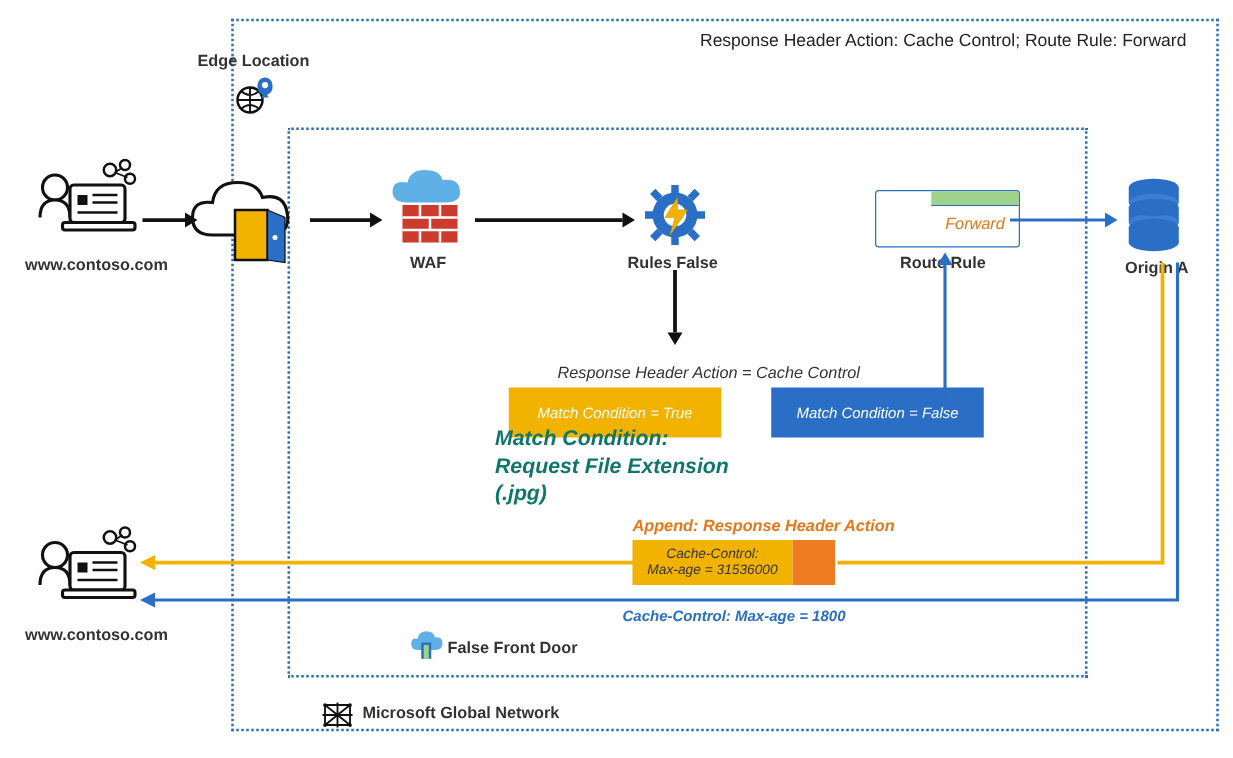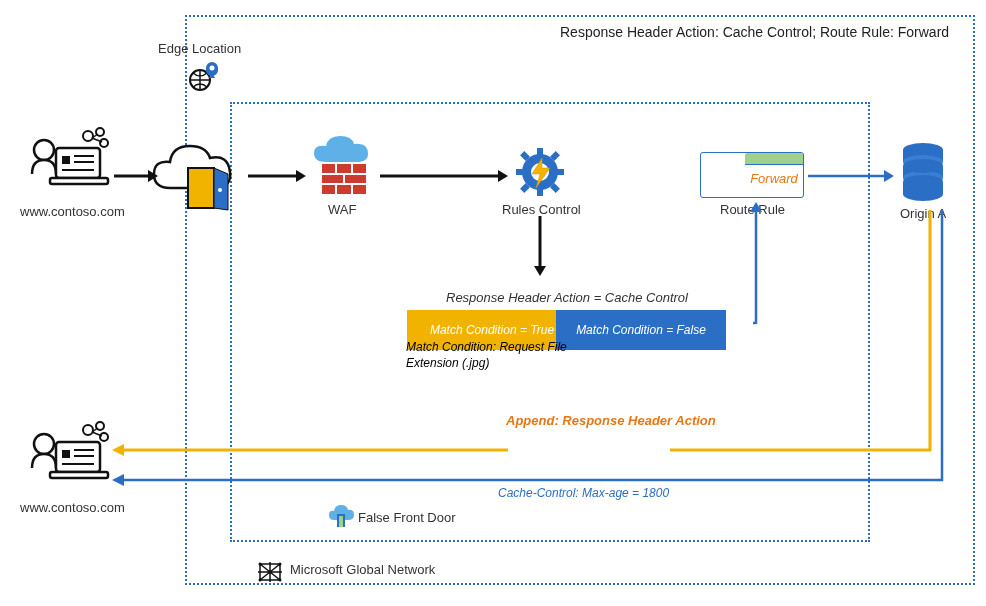--- a/index.html
+++ b/index.html
@@ -1,26 +1,26 @@
 <!DOCTYPE html>
 <html><head>
 <meta charset="utf-8">
 <style>
   * { box-sizing: border-box; margin: 0; padding: 0; }
   body { font-family: 'Segoe UI', Arial, sans-serif; background: #fff; width: 986px; height: 606px; position: relative; }
   .canvas { position: relative; width: 986px; height: 606px; border-radius: 29px; }
-  .label { position: absolute; font-size: 13px; color: #333; }
+  .label { position: absolute; font-size: 13px; color: #333; font-weight: bold; }
   .label-italic { font-style: italic; }
   .title { position: absolute; font-size: 14px; color: #222; }
   .outer-border { position: absolute; border: 2px dotted #2a6ec6; }
   .inner-border { position: absolute; border: 2px dotted #2a6ec6; }
   .condition-box { position: absolute; height: 40px; display: flex; align-items: center; justify-content: center; font-size: 12px; font-style: italic; color: #fff; }
   .cond-true { background: #f2b200; color: #fff; }
   .cond-false { background: #2a6ec6; color: #fff; }
-  .route-box { position: absolute; width: 104px; height: 46px; border: 1.5px solid #2a6ec6; border-radius: 3px; background: #fff; padding-left: 44px; }
+  .route-box { position: absolute; width: 116px; height: 46px; border: 1.5px solid #2a6ec6; border-radius: 3px; background: #fff; padding-left: 44px; }
   .route-top { height: 12px; background: #9ed18a; border-bottom: 1px solid #2a6ec6; border-radius: 2px 2px 0 0; }
   .route-text { text-align: center; font-size: 13px; color: #e67817; font-style: italic; line-height: 28px; }
   .append-bar { position: absolute; height: 36px; display: flex; align-items: stretch; }
   .append-yellow { background: #f2b200; color: #333; font-size: 11px; font-style: italic; display: flex; flex-direction: column; align-items: center; justify-content: center; padding: 0 10px; line-height: 1.2; }
   .append-orange { background: #ef7b22; width: 34px; }
   .arrow { position: absolute; }
   svg { overflow: visible; }
 </style>
 </head>
 <body>
@@ -118,21 +118,21 @@
         <rect x="44" y="29" width="10" height="6"></rect>
         <rect x="11" y="13" width="8" height="6" transform="rotate(45 15 16)"></rect>
         <rect x="41" y="13" width="8" height="6" transform="rotate(-45 45 16)"></rect>
         <rect x="11" y="45" width="8" height="6" transform="rotate(-45 15 48)"></rect>
         <rect x="41" y="45" width="8" height="6" transform="rotate(45 45 48)"></rect>
       </g>
       <circle cx="30" cy="32" r="9" fill="#fff"></circle>
       <path d="M32 18 L22 34 L30 34 L26 48 L40 28 L32 28 Z" fill="#f2b200" stroke="#d69400" stroke-width="0.5"></path>
     </svg>
   </div>
-  <div class="label" style="left:502px; top:202px;">Rules Control</div>
+  <div class="label" style="left:502px; top:202px;">Rules False</div>
 
   <div class="route-box" style="left:700px; top:152px;">
     <div class="route-top"></div>
     <div class="route-text">Forward</div>
   </div>
   <div class="label" style="left:720px; top:202px;">Route Rule</div>
 
   <div style="position:absolute; left:898px; top:140px;">
     <svg width="50" height="64">
       <ellipse cx="25" cy="10" rx="20" ry="7" fill="#2a6ec6"></ellipse>
@@ -171,36 +171,43 @@
   <svg class="arrow" style="left:532px; top:216px;" width="16" height="60">
     <line x1="8" y1="0" x2="8" y2="50" stroke="#111" stroke-width="3"></line>
     <path d="M2 50 L8 60 L14 50 Z" fill="#111"></path>
   </svg>
 
   <div class="label label-italic" style="left:446px; top:290px; font-weight:400;">Response Header Action = Cache Control</div>
 
   <div class="condition-box cond-true" style="left:407px; top:310px; width:170px;">
     <span>Match Condition = True</span>
   </div>
-  <div class="condition-box cond-false" style="left:556px; top:310px; width:170px;align-items:center;">
+  <div class="condition-box cond-false" style="left:617px; top:310px; width:170px;align-items:center;">
     <span>Match Condition = False</span>
   </div>
 
-  <div class="label label-italic" style="left:406px; top:340px; width:190px; color:#000000; font-size:12px; line-height:1.3;">Match Condition: Request File Extension (.jpg)</div>
+  <div class="label label-italic" style="left:396px; top:340px; width:190px; color:#0f766e; font-size:17px; line-height:1.3;">Match Condition: Request File Extension (.jpg)</div>
 
   <svg class="arrow" style="left:746px; top:200px;" width="20" height="124">
     <line x1="10" y1="124" x2="10" y2="10" stroke="#2a6ec6" stroke-width="2.5"></line>
     <path d="M4 12 L10 2 L16 12 Z" fill="#2a6ec6"></path>
   </svg>
   <svg style="position:absolute; left:753px; top:318px;" width="6" height="10">
     <line x1="0" y1="5" x2="3" y2="5" stroke="#2a6ec6" stroke-width="2.5"></line>
   </svg>
 
   <div class="label label-italic" style="left:506px; top:413px; color:#e67817; font-weight:600; font-size:13px;">Append: Response Header Action</div>
 
+  <div class="append-bar" style="left:506px; top:432px;">
+    <div class="append-yellow" style="width:128px;">
+      <span>Cache-Control:</span>
+      <span>Max-age = 31536000</span>
+    </div>
+    <div class="append-orange"></div>
+  </div>
 
   <svg style="position:absolute; left:110px; top:200px;" width="830" height="260">
     <path d="M820 10 L820 250 L560 250 M398 250 L10 250" fill="none" stroke="#f2b200" stroke-width="3"></path>
     <path d="M14 244 L2 250 L14 256 Z" fill="#f2b200"></path>
   </svg>
 
   <svg style="position:absolute; left:110px; top:200px;" width="840" height="290">
     <path d="M832 10 L832 280 L10 280" fill="none" stroke="#2a6ec6" stroke-width="2.5"></path>
     <path d="M14 274 L2 280 L14 286 Z" fill="#2a6ec6"></path>
   </svg>

